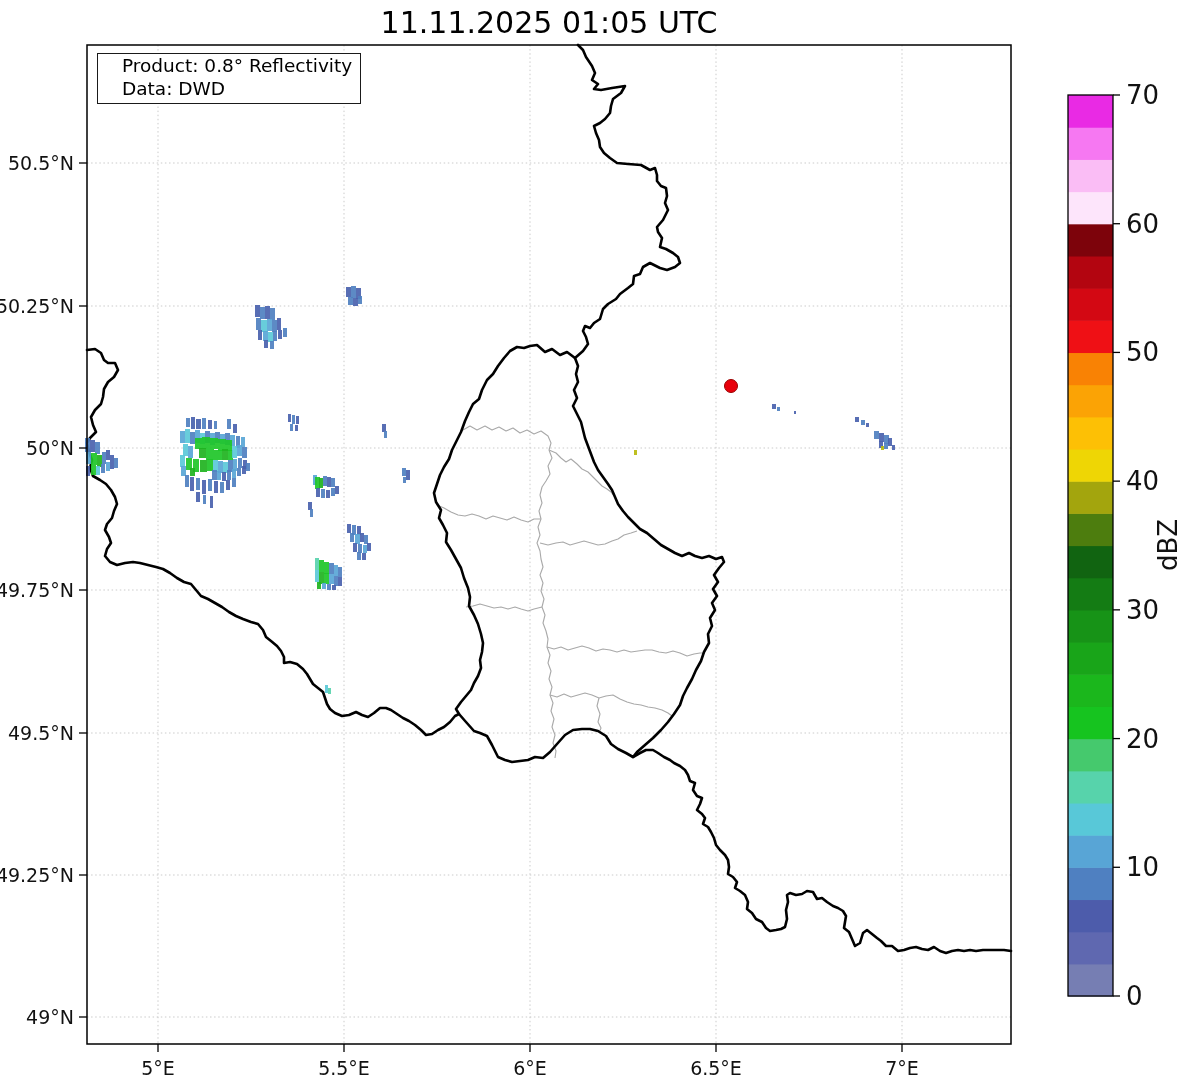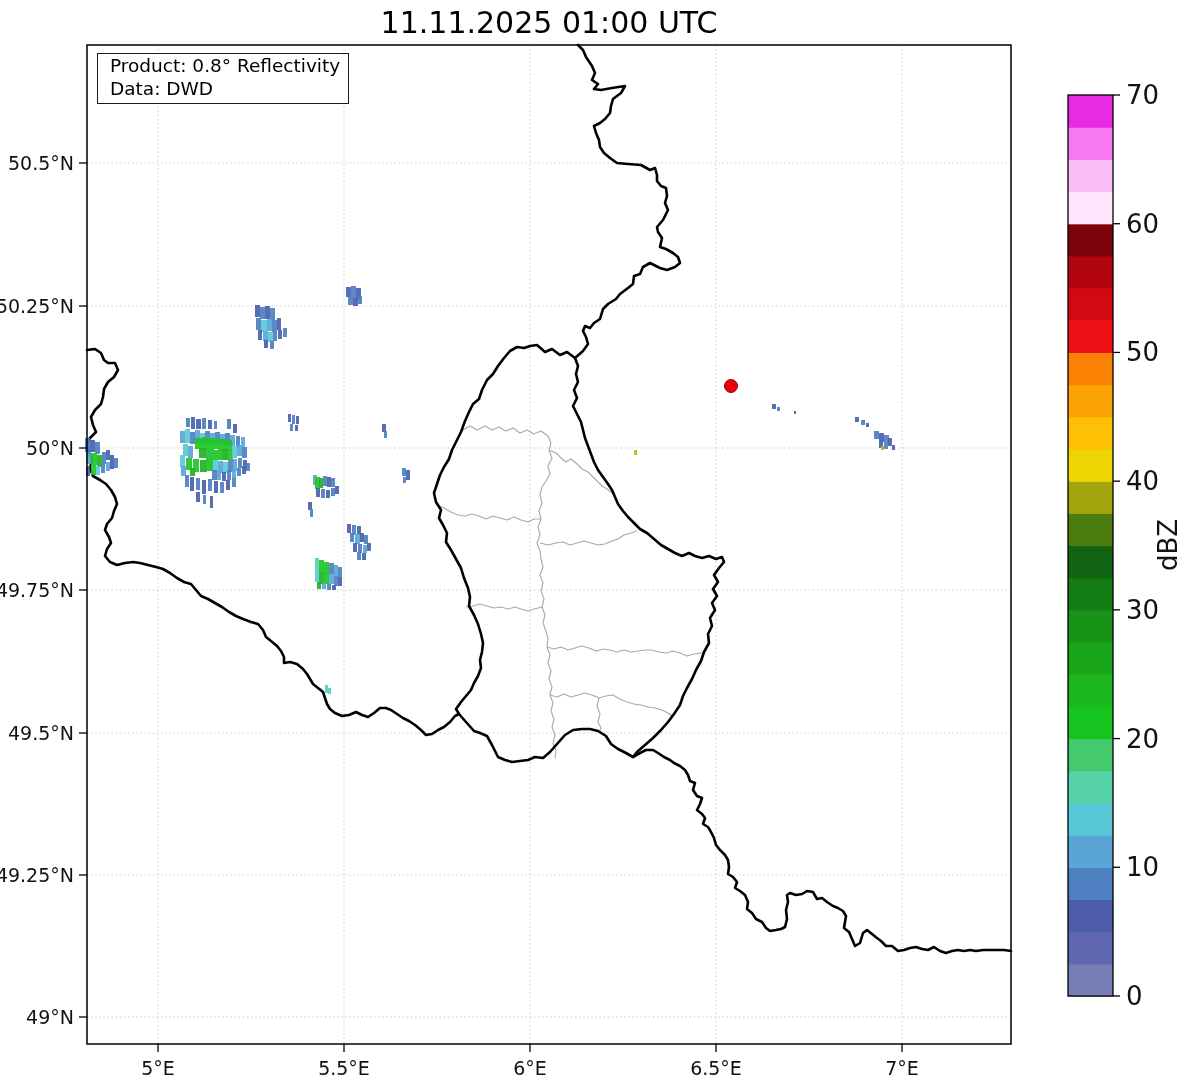--- a/index.html
+++ b/index.html
@@ -2,32 +2,32 @@
 <html><head>
 <meta charset="utf-8">
 <style>
   html,body { margin:0; padding:0; background:#ffffff; }
   .fig { position:relative; width:1202px; height:1081px; background:#ffffff;
          font-family:"DejaVu Sans", sans-serif; overflow:hidden; }
   .fig svg { position:absolute; left:0; top:0; }
   .title { position:absolute; left:549px; top:5px; transform:translateX(-50%);
            font-size:30px; color:#000; white-space:nowrap; }
   .annot { position:absolute; left:97px; top:53px; background:#fff;
-           border:1.4px solid #1a1a1a; padding:1px 8px 3px 12px;
+           border:1.4px solid #1a1a1a; padding:1px 8px 3px 24px;
            font-size:18.5px; line-height:1.22; color:#000; z-index:3; }
   text { fill:#111; }
   .xlab, .ylab { font-size:19px; font-family:"DejaVu Sans", sans-serif; }
   .cblab { font-size:26px; font-family:"DejaVu Sans", sans-serif; }
   .cbtitle { font-size:26px; font-family:"DejaVu Sans", sans-serif; }
 </style>
 </head>
 <body>
 
 <div class="fig">
-  <div class="title">11.11.2025 01:00 UTC</div>
+  <div class="title">11.11.2025 01:05 UTC</div>
 
   <svg id="map-svg" width="1202" height="1081" viewBox="0 0 1202 1081">
     <g id="g-grid">
         <line x1="158" y1="45" x2="158" y2="1044" stroke="#cbcbcb" stroke-width="1" stroke-dasharray="1.5 2.6"></line>
         <line x1="344" y1="45" x2="344" y2="1044" stroke="#cbcbcb" stroke-width="1" stroke-dasharray="1.5 2.6"></line>
         <line x1="530" y1="45" x2="530" y2="1044" stroke="#cbcbcb" stroke-width="1" stroke-dasharray="1.5 2.6"></line>
         <line x1="716" y1="45" x2="716" y2="1044" stroke="#cbcbcb" stroke-width="1" stroke-dasharray="1.5 2.6"></line>
         <line x1="902" y1="45" x2="902" y2="1044" stroke="#cbcbcb" stroke-width="1" stroke-dasharray="1.5 2.6"></line>
         <line x1="87" y1="163" x2="1011" y2="163" stroke="#cbcbcb" stroke-width="1" stroke-dasharray="1.5 2.6"></line>
         <line x1="87" y1="306" x2="1011" y2="306" stroke="#cbcbcb" stroke-width="1" stroke-dasharray="1.5 2.6"></line>

